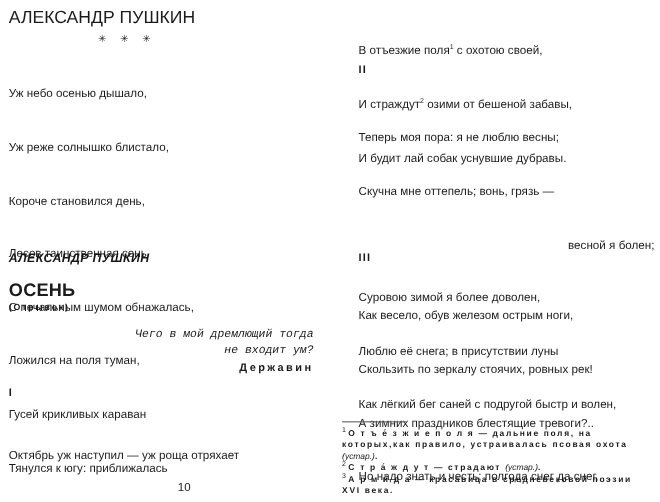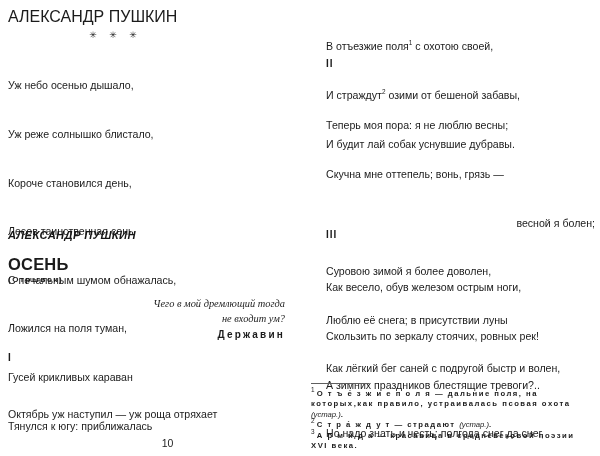--- a/index.html
+++ b/index.html
@@ -69,21 +69,21 @@
   .poem-subtitle {
     font-weight: bold;
     font-size: 8px;
     letter-spacing: 1.6px;
     line-height: 11px;
   }
 
   .epigraph {
     text-align: right;
     font-style: italic;
-    font-family: Liberation Serif, serif;
+    font-family: Liberation Mono, monospace;
     font-size: 10.4px;
     line-height: 14.5px;
     color: #1b1b1b;
   }
   .epigraph-source {
     text-align: right;
     font-weight: bold;
     font-size: 10px;
     letter-spacing: 2.2px;
     margin-top: 3px;

